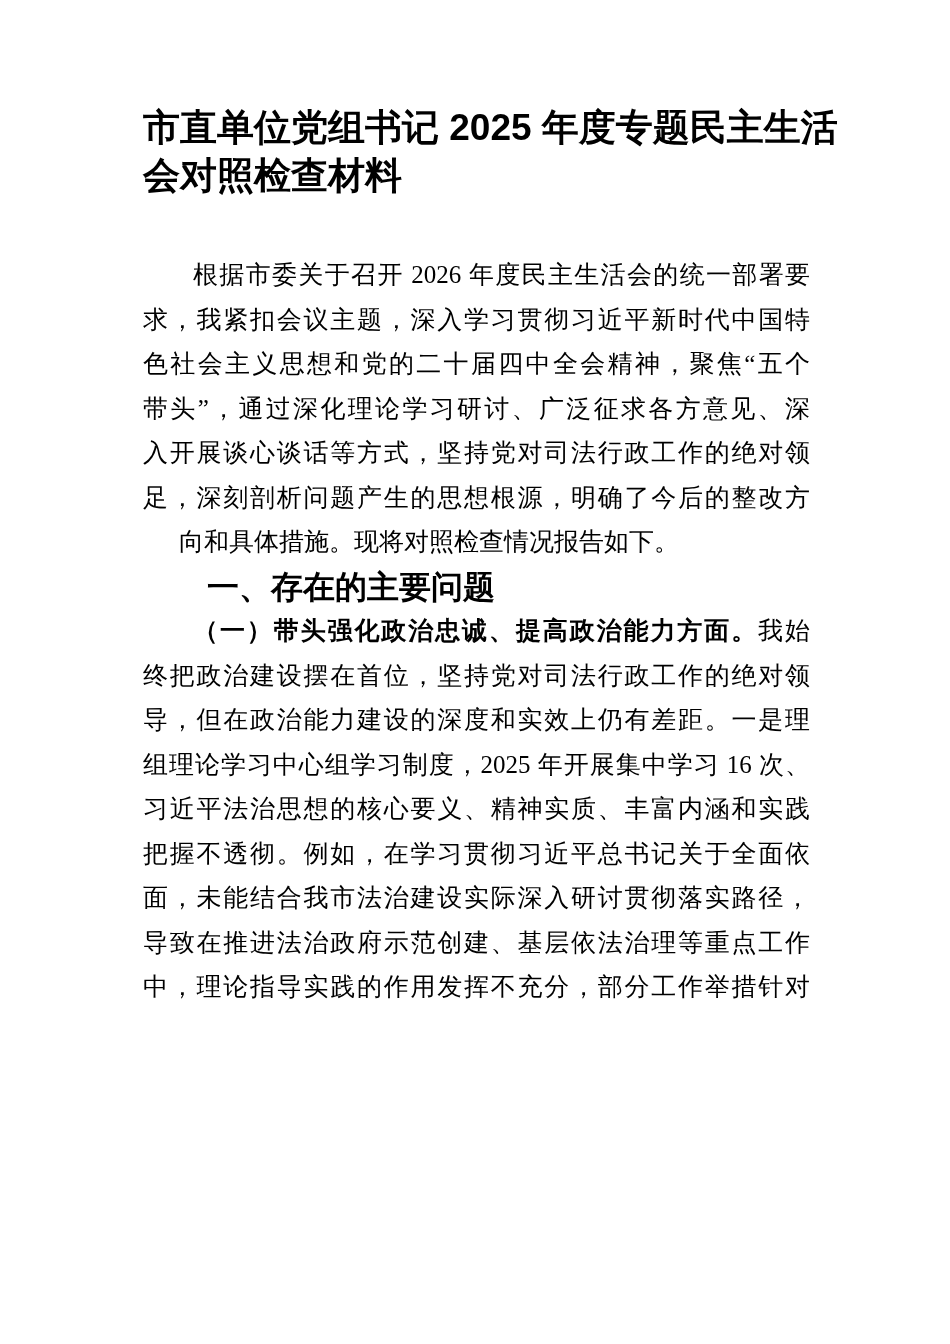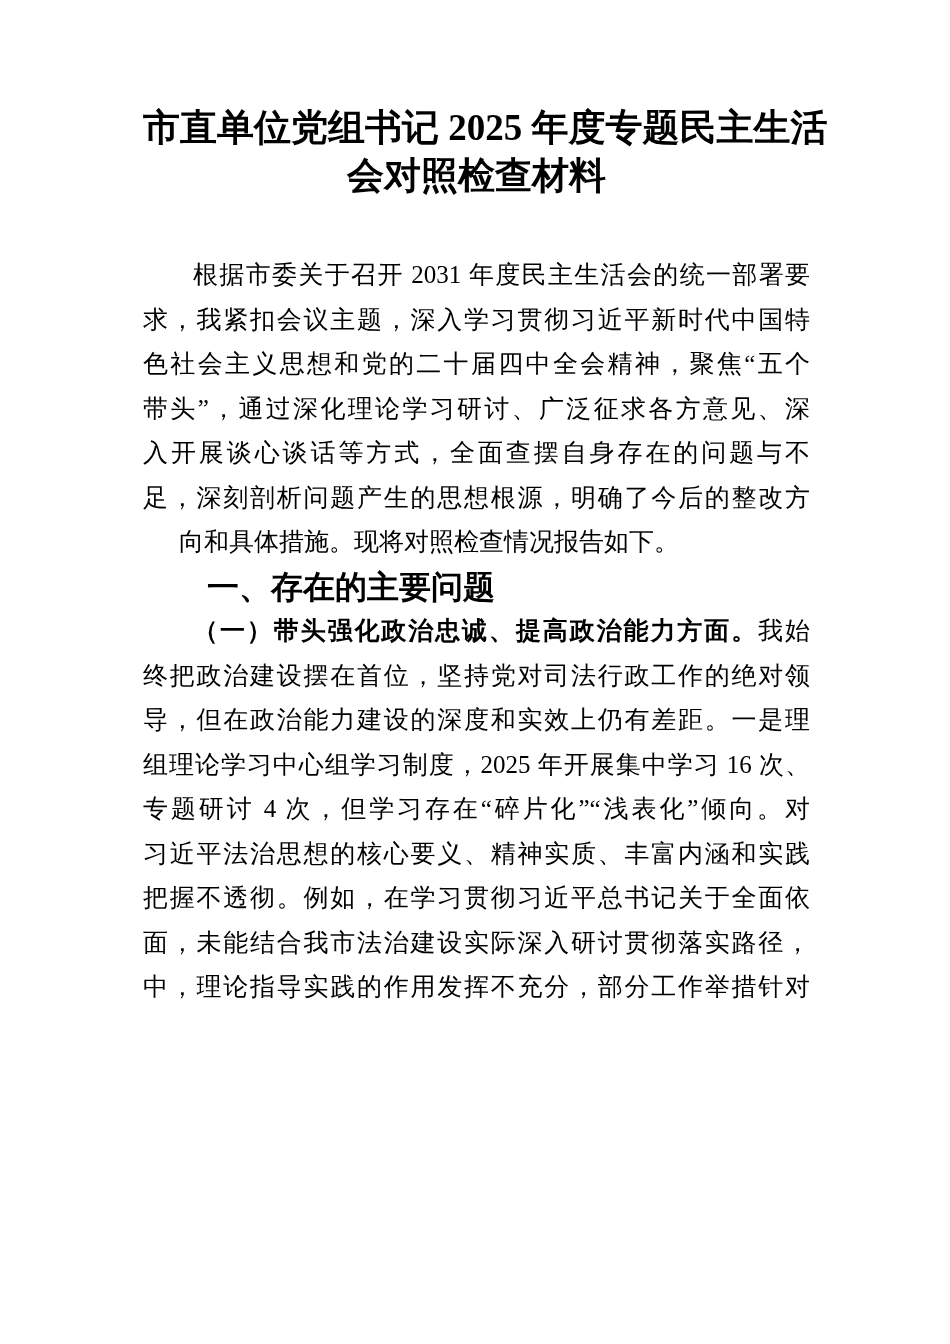--- a/index.html
+++ b/index.html
@@ -16,22 +16,22 @@
     height: 1344px;
     background: #ffffff;
     padding: 104px 140px 0 143px;
     overflow: hidden;
   }
   .doc-title {
     margin: 0 0 53px 0;
     font-size: 37px;
     line-height: 48px;
     font-weight: bold;
-    text-align: center;
-    font-family: Liberation Serif, serif;
+    text-align: left;
+    font-family: Liberation Sans, sans-serif;
   }
   .title-line {
     display: block;
     white-space: nowrap;
   }
   .paragraph { margin: 0; }
   .line {
     height: 44.5px;
     line-height: 44.5px;
     font-size: 25px;
@@ -55,34 +55,34 @@
 </head>
 <body>
 
 <div class="page">
   <h1 class="doc-title">
     <span class="title-line">市直单位党组书记 2025 年度专题民主生活</span>
     <span class="title-line">会对照检查材料</span>
   </h1>
   <div id="doc-body">
       <div class="paragraph">
-        <div class="line indent"><span>根据市委关于召开 2031 年度民主生活会的统一部署要</span></div>
+        <div class="line indent"><span>根据市委关于召开 2026 年度民主生活会的统一部署要</span></div>
         <div class="line"><span>求，我紧扣会议主题，深入学习贯彻习近平新时代中国特</span></div>
         <div class="line"><span>色社会主义思想和党的二十届四中全会精神，聚焦“五个</span></div>
         <div class="line"><span>带头”，通过深化理论学习研讨、广泛征求各方意见、深</span></div>
-        <div class="line"><span>入开展谈心谈话等方式，全面查摆自身存在的问题与不</span></div>
+        <div class="line"><span>入开展谈心谈话等方式，坚持党对司法行政工作的绝对领</span></div>
         <div class="line"><span>足，深刻剖析问题产生的思想根源，明确了今后的整改方</span></div>
         <div class="line short"><span>向和具体措施。现将对照检查情况报告如下。</span></div>
       </div>
       <div class="heading-line">一、存在的主要问题</div>
       <div class="paragraph">
         <div class="line indent"><span class="lead-bold">（一）带头强化政治忠诚、提高政治能力方面。</span><span>我始</span></div>
         <div class="line"><span>终把政治建设摆在首位，坚持党对司法行政工作的绝对领</span></div>
         <div class="line"><span>导，但在政治能力建设的深度和实效上仍有差距。一是理</span></div>
         <div class="line"><span>组理论学习中心组学习制度，2025 年开展集中学习 16 次、</span></div>
-        <div class="line"><span>专题研讨 4 次，但学习存在“碎片化”“浅表化”倾向。对</span></div>
         <div class="line"><span>习近平法治思想的核心要义、精神实质、丰富内涵和实践</span></div>
         <div class="line"><span>把握不透彻。例如，在学习贯彻习近平总书记关于全面依</span></div>
         <div class="line"><span>面，未能结合我市法治建设实际深入研讨贯彻落实路径，</span></div>
+        <div class="line"><span>导致在推进法治政府示范创建、基层依法治理等重点工作</span></div>
         <div class="line"><span>中，理论指导实践的作用发挥不充分，部分工作举措针对</span></div>
       </div>
     </div>
 </div>
 
 </body></html>

